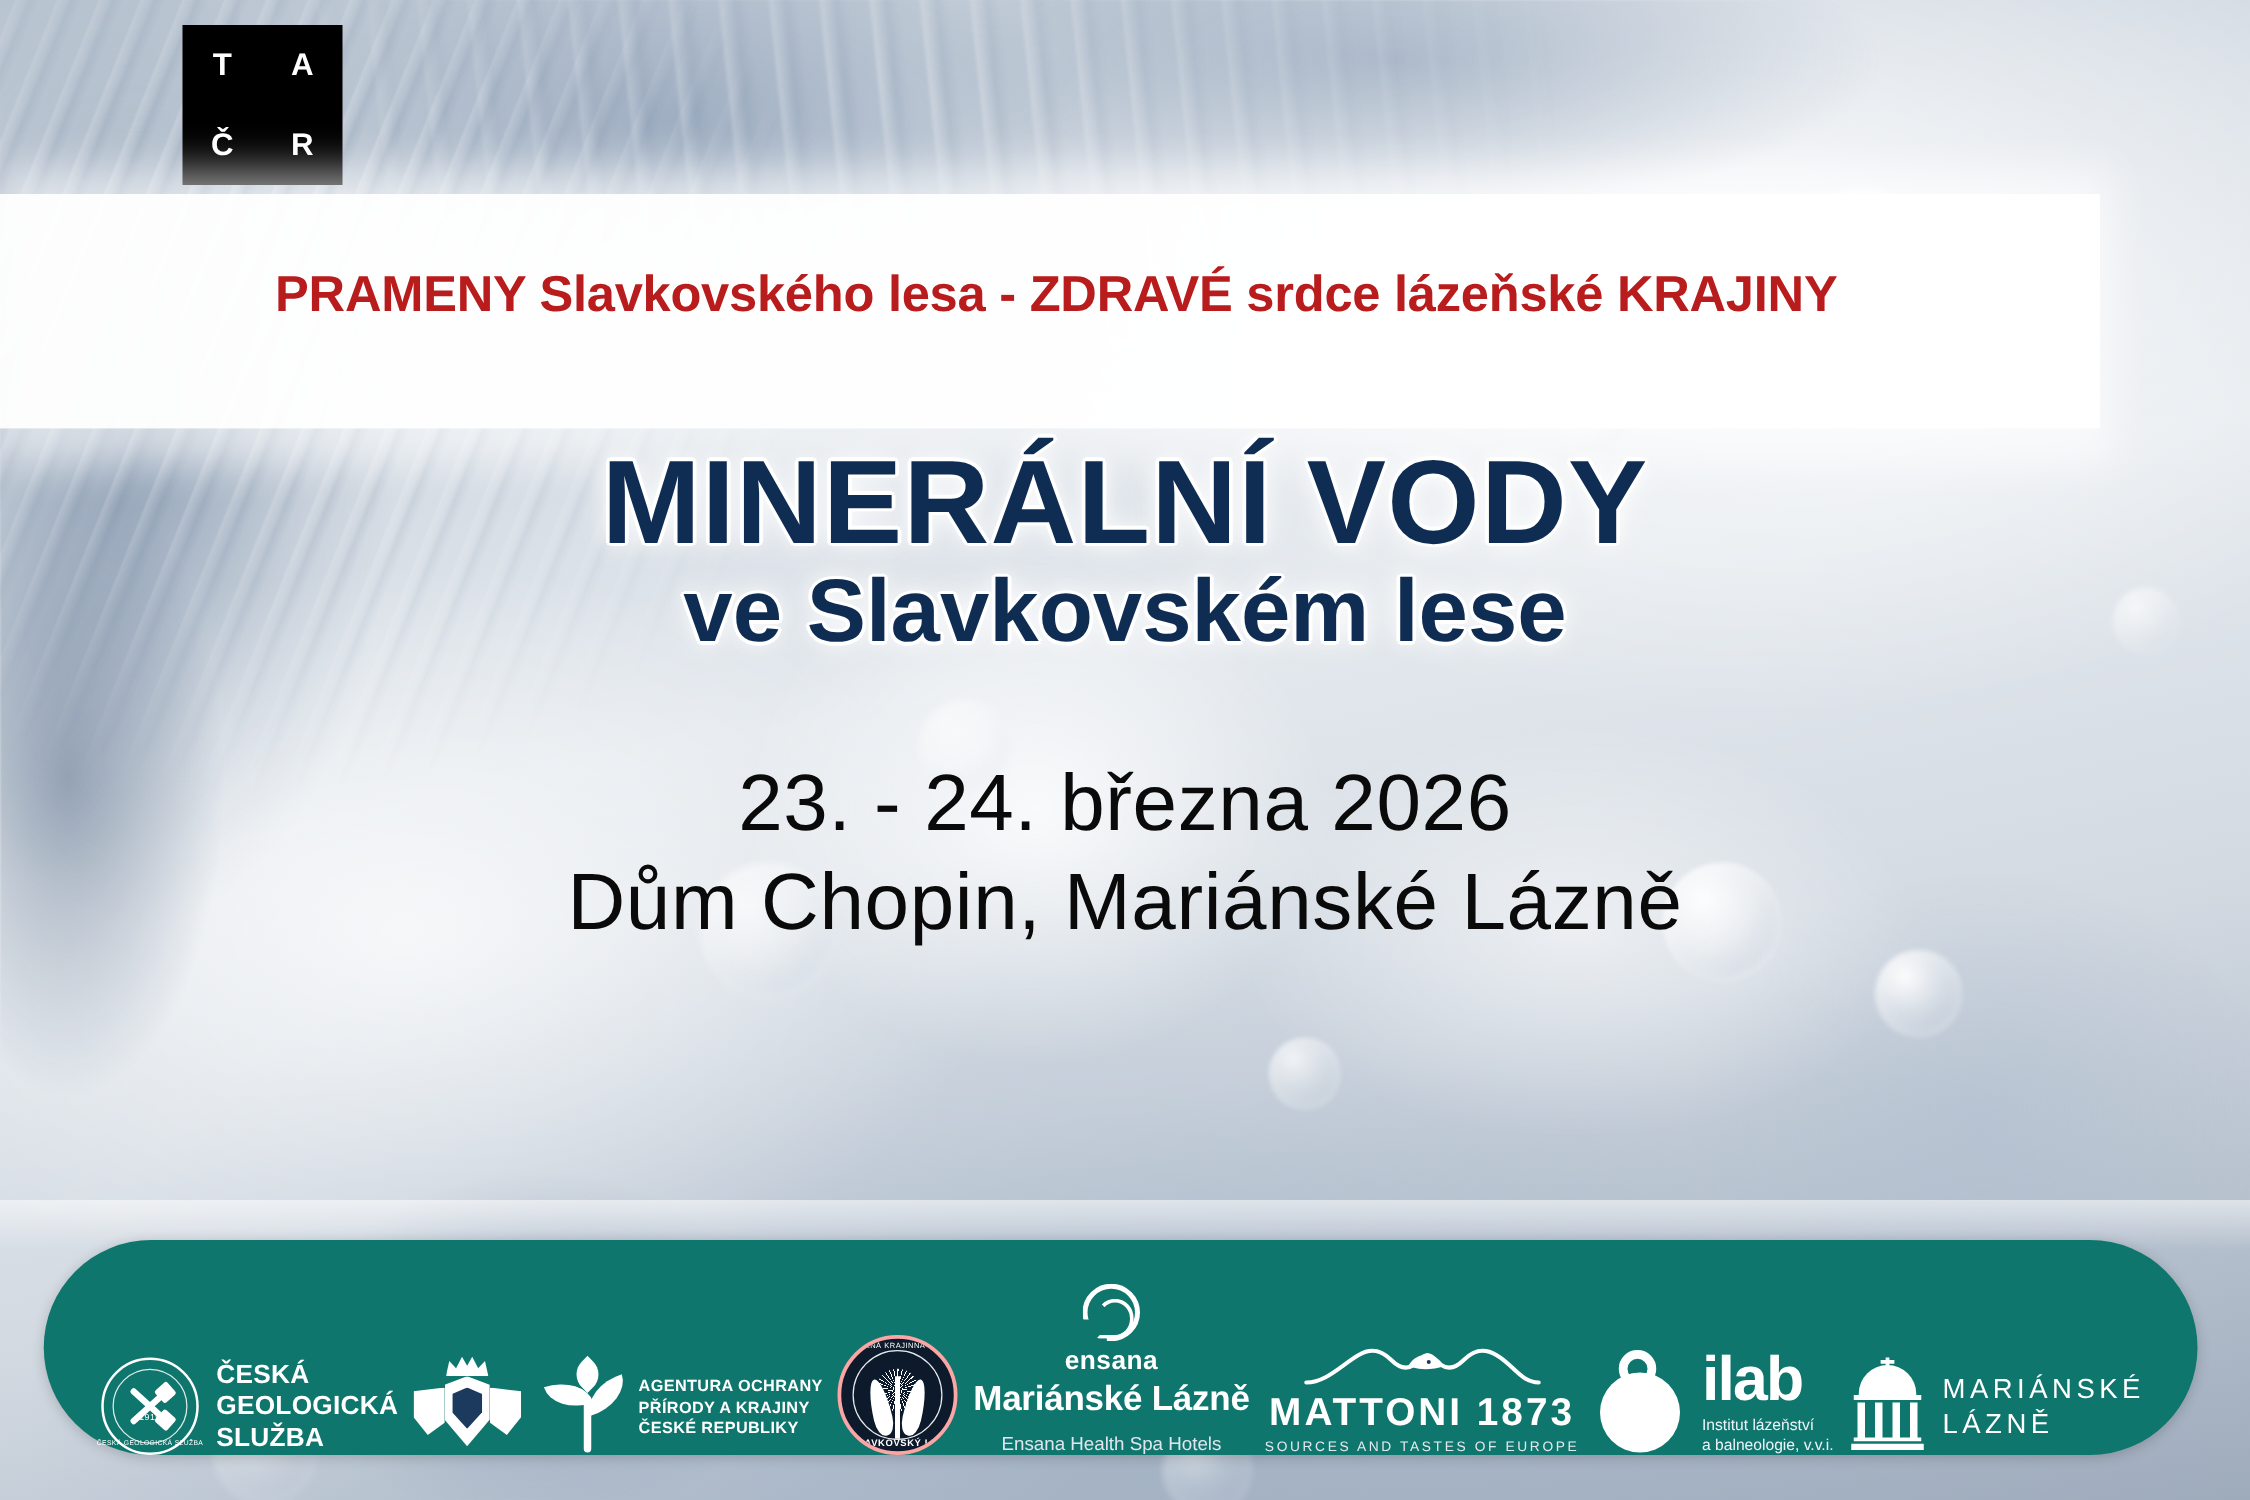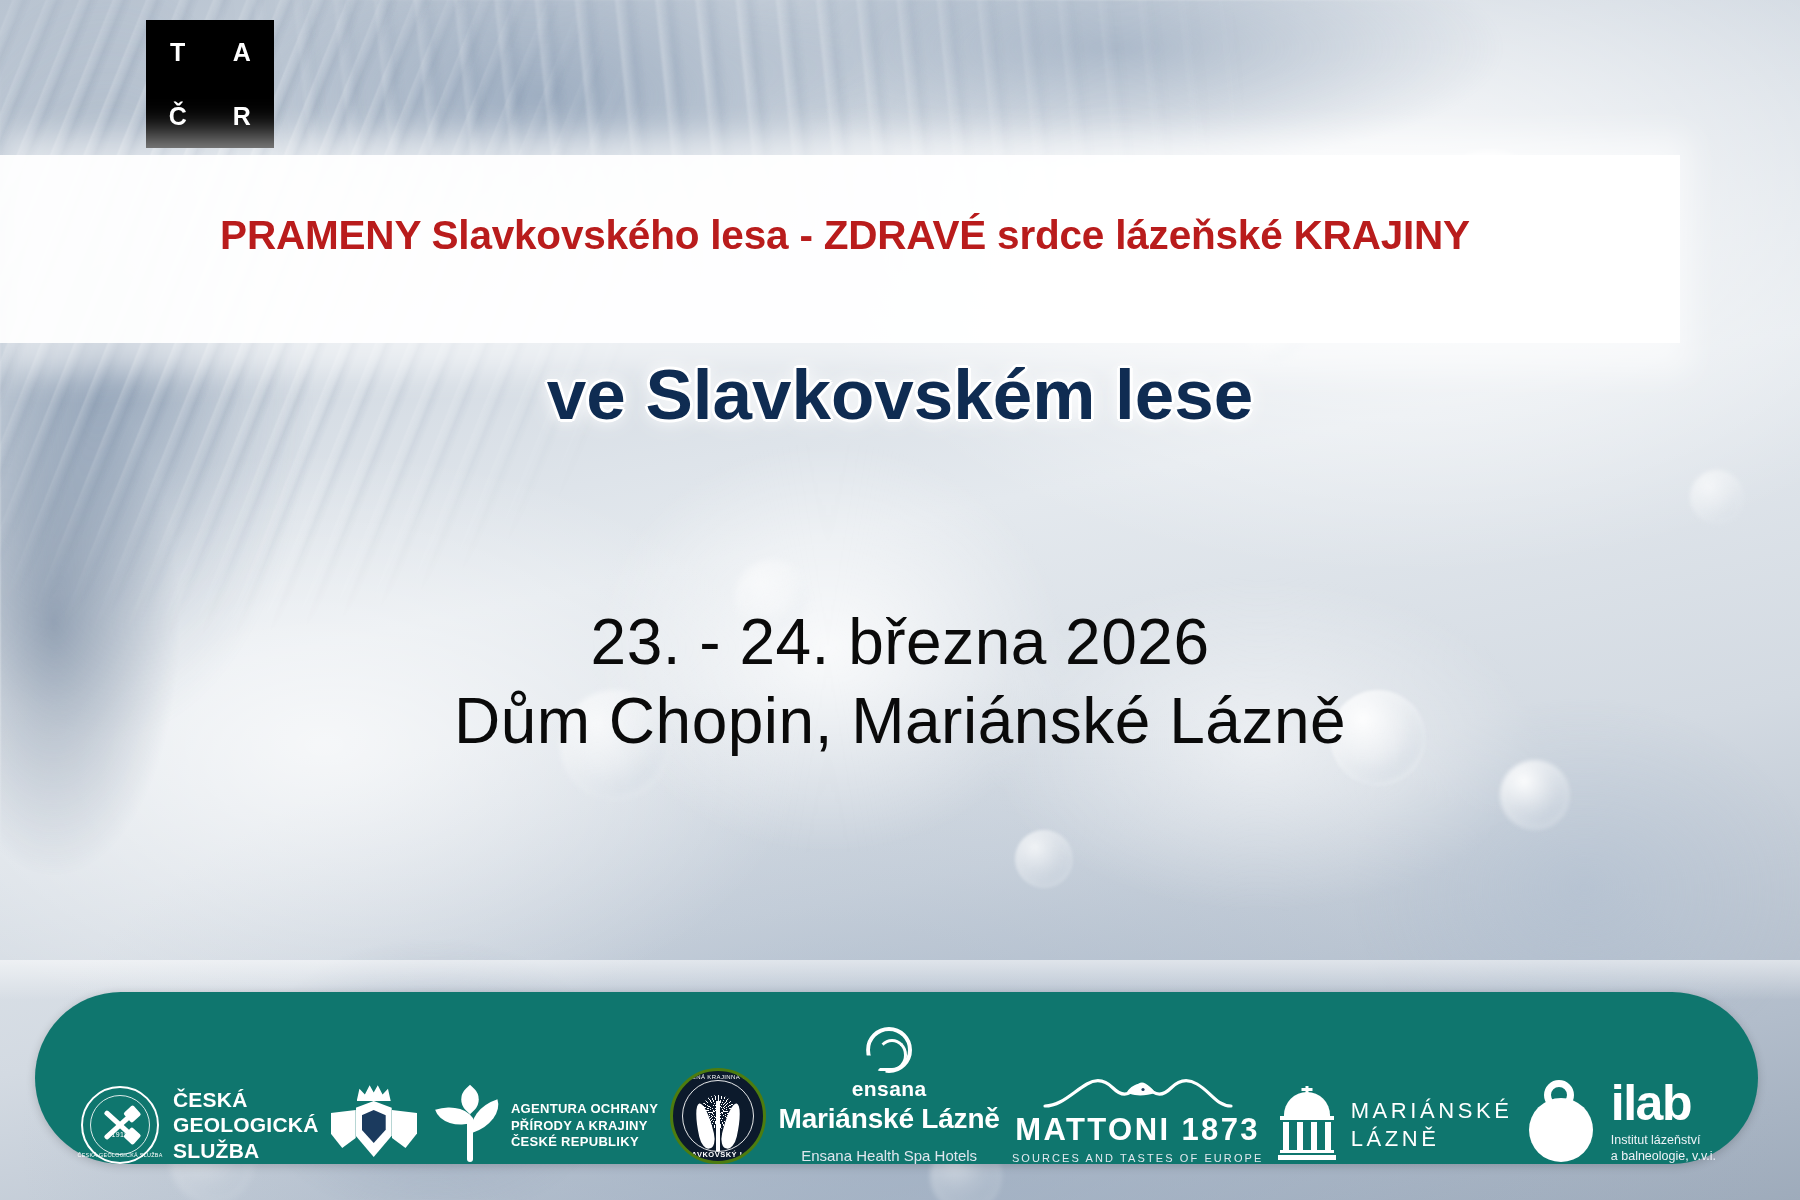--- a/index.html
+++ b/index.html
@@ -245,21 +245,21 @@
   .leaf.right { right:-1px; top: 16px; transform: rotate(-18deg) scaleX(-1); }
   .leaf-top { position:absolute; left:50%; top:1px; transform:translateX(-50%) rotate(45deg);
               width: 21px; height: 21px; background:#fff; border-radius: 0 70% 0 70%; }
   .stem { position:absolute; left:50%; top:34px; transform:translateX(-50%);
           width: 6px; height: 40px; background:#fff; border-radius: 0 0 3px 3px; }
   .aopk-text { font-size: 13px; font-weight: 700; line-height: 1.3; letter-spacing: .3px; }
 
   
   .chko-seal {
     position: relative; width: 96px; height: 96px; border-radius: 50%;
-    background: #0c1a2c; border: 3px solid #4d7c0f; flex:0 0 auto;
+    background: #0c1a2c; border: 3px solid #fca5a5; flex:0 0 auto;
     overflow: hidden;
   }
   .chko-seal::before {
     content:""; position:absolute; inset: 9px; border-radius:50%;
     border: 1.5px solid rgba(255,255,255,.9);
   }
   .chko-burst {
     position:absolute; left:50%; top: 24px; transform: translateX(-50%);
     width: 34px; height: 34px;
     background:
@@ -381,20 +381,21 @@
     <span>Č</span>
     <span>R</span>
   </div>
 
 
   <div class="banner-soft"></div>
   <div class="banner"></div>
   <div class="banner-text">PRAMENY Slavkovského lesa - ZDRAVÉ srdce lázeňské KRAJINY</div>
 
   <div class="main-title">
+    <span class="title-l1">MINERÁLNÍ VODY</span>
     <span class="title-l2">ve Slavkovském lese</span>
   </div>
 
   <div class="date-line">23. - 24. března 2026</div>
   <div class="venue-line">Dům Chopin, Mariánské Lázně</div>
 
   <div class="bar-sheen"></div>
 
   <div class="logo-bar">
 
@@ -466,47 +467,47 @@
                      C106 25, 98 26, 92 25 C88 24.4, 85 23.4, 84 22 Z" fill="#ffffff"></path>
             <circle cx="100" cy="19.5" r="1.6" fill="#1b3a5e"></circle>
           </svg>
         </div>
         <div class="mattoni-name">MATTONI 1873</div>
         <div class="mattoni-sub">SOURCES AND TASTES OF EUROPE</div>
       </div>
     </div>
 
     <div class="logo-item">
+      <div class="ilab-mark">
+        <span class="ilab-drop"></span>
+        <span class="ilab-neck"></span>
+        <span class="ilab-head"></span>
+      </div>
+      <div class="ilab-text">
+        <div class="ilab-name">ilab</div>
+        <div class="ilab-sub">
+          <div>Institut lázeňství</div>
+          <div>a balneologie, v.v.i.</div>
+        </div>
+      </div>
+    </div>
+
+    <div class="logo-item">
       <div class="ml-mark">
         <span class="ml-finial"></span>
         <span class="ml-dome"></span>
         <span class="ml-arch"></span>
         <span class="ml-cols">
             <i></i>
             <i></i>
             <i></i>
             <i></i>
           </span>
         <span class="ml-base"></span>
       </div>
       <div class="ml-text">
         <div class="ml-l1">MARIÁNSKÉ</div>
         <div class="ml-l2">LÁZNĚ</div>
       </div>
     </div>
 
-    <div class="logo-item">
-      <div class="ilab-mark">
-        <span class="ilab-drop"></span>
-        <span class="ilab-neck"></span>
-        <span class="ilab-head"></span>
-      </div>
-      <div class="ilab-text">
-        <div class="ilab-name">ilab</div>
-        <div class="ilab-sub">
-          <div>Institut lázeňství</div>
-          <div>a balneologie, v.v.i.</div>
-        </div>
-      </div>
-    </div>
-
   </div>
 </div>
 
 </body></html>

